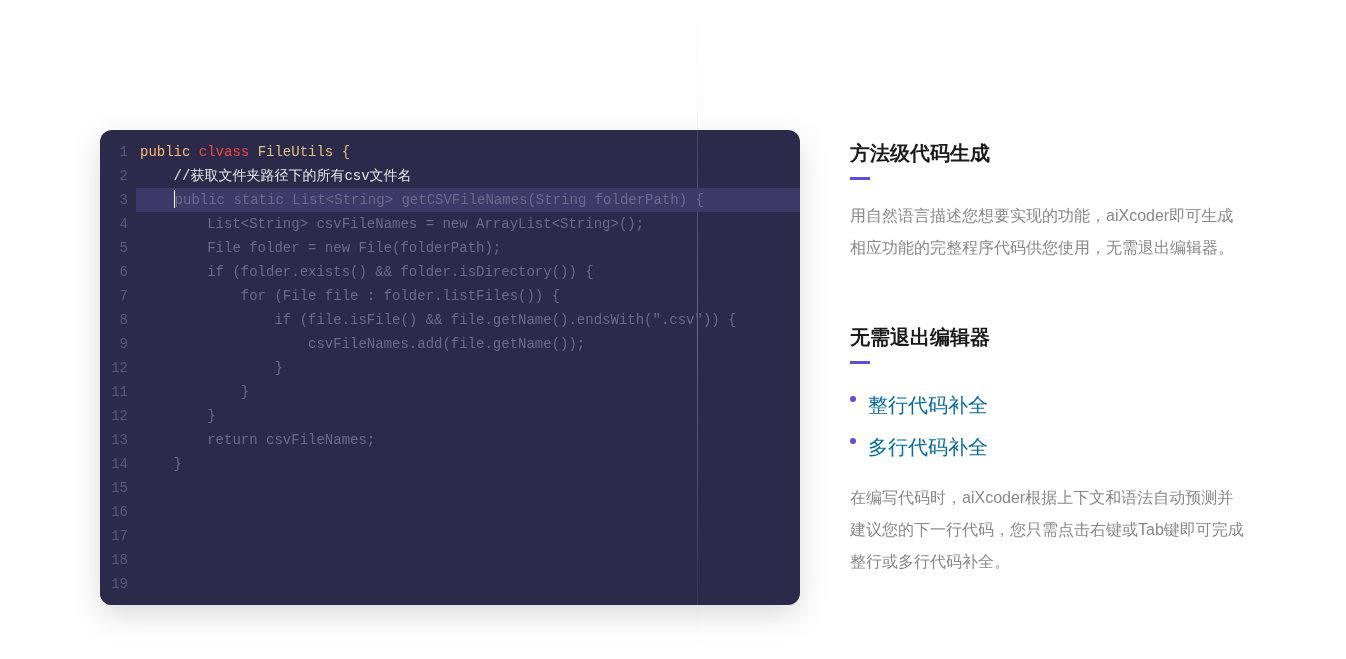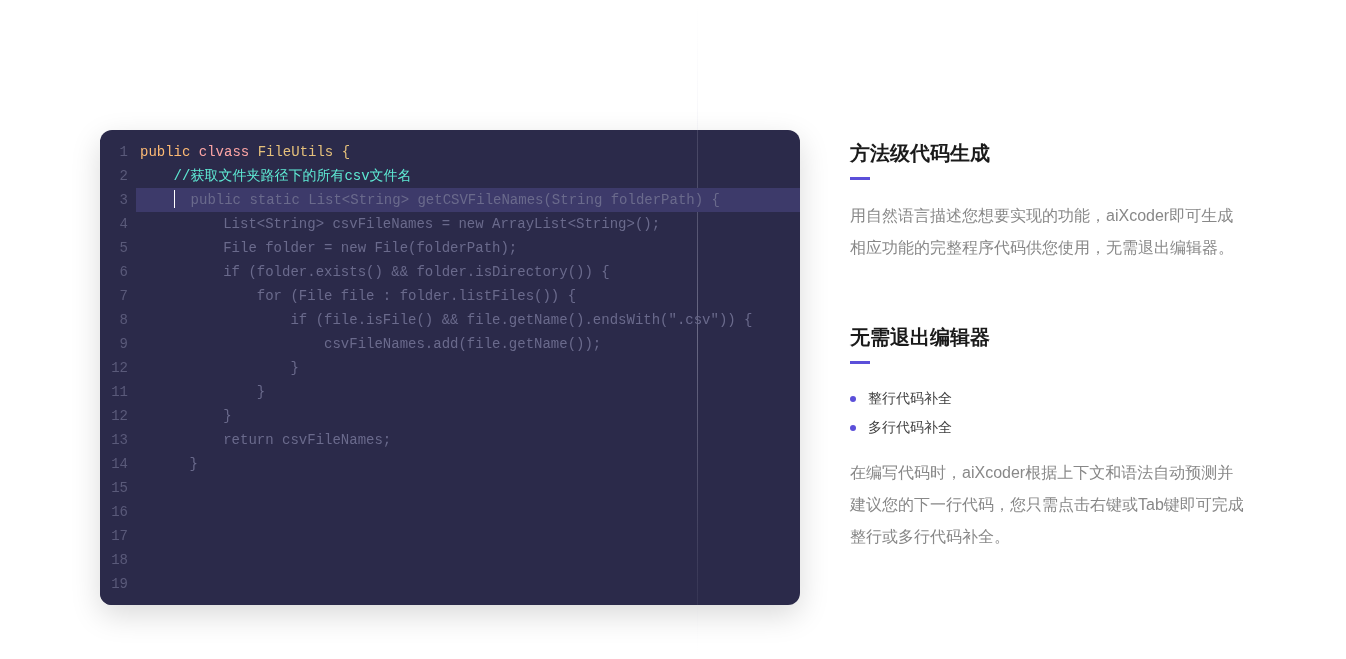--- a/index.html
+++ b/index.html
@@ -53,27 +53,26 @@
       height: 24px;
       white-space: pre;
       padding-left: 4px;
     }
     .code-line.highlighted {
       background: #3d3a6a;
       color: #7a7a9c;
     }
     .dimmed {
       color: #6a6a8c;
-      margin-left: 16px;
     }
     .kw-public { color: #fdba74; }
-    .kw-class { color: #fca5a5; text-align: center; }
+    .kw-class { color: #ef4444; text-align: center; }
     .classname { color: #e5c07b; font-weight: 400; }
     .brace { color: #e5c07b; }
-    .comment { color: #5eead4; }
+    .comment { color: #e5e5e5; }
     .cursor {
       display: inline-block;
       width: 1px;
       height: 18px;
       background: #ffffff;
       vertical-align: middle;
       margin-top: -2px;
     }
     .right-panel {
       flex: 1;
@@ -97,22 +96,22 @@
     .description {
       font-size: 16px;
       color: #888888;
       line-height: 2;
     }
     .bullet-list {
       list-style: none;
       margin-bottom: 14px;
     }
     .bullet-list li {
-      font-size: 14px;
-      color: #404040;
+      font-size: 20px;
+      color: #0369a1;
       line-height: 2.1;
       padding-left: 18px;
       position: relative;
     }
     .bullet-list li::before {
       content: "";
       position: absolute;
       left: 0;
       top: 12px;
       width: 6px;

